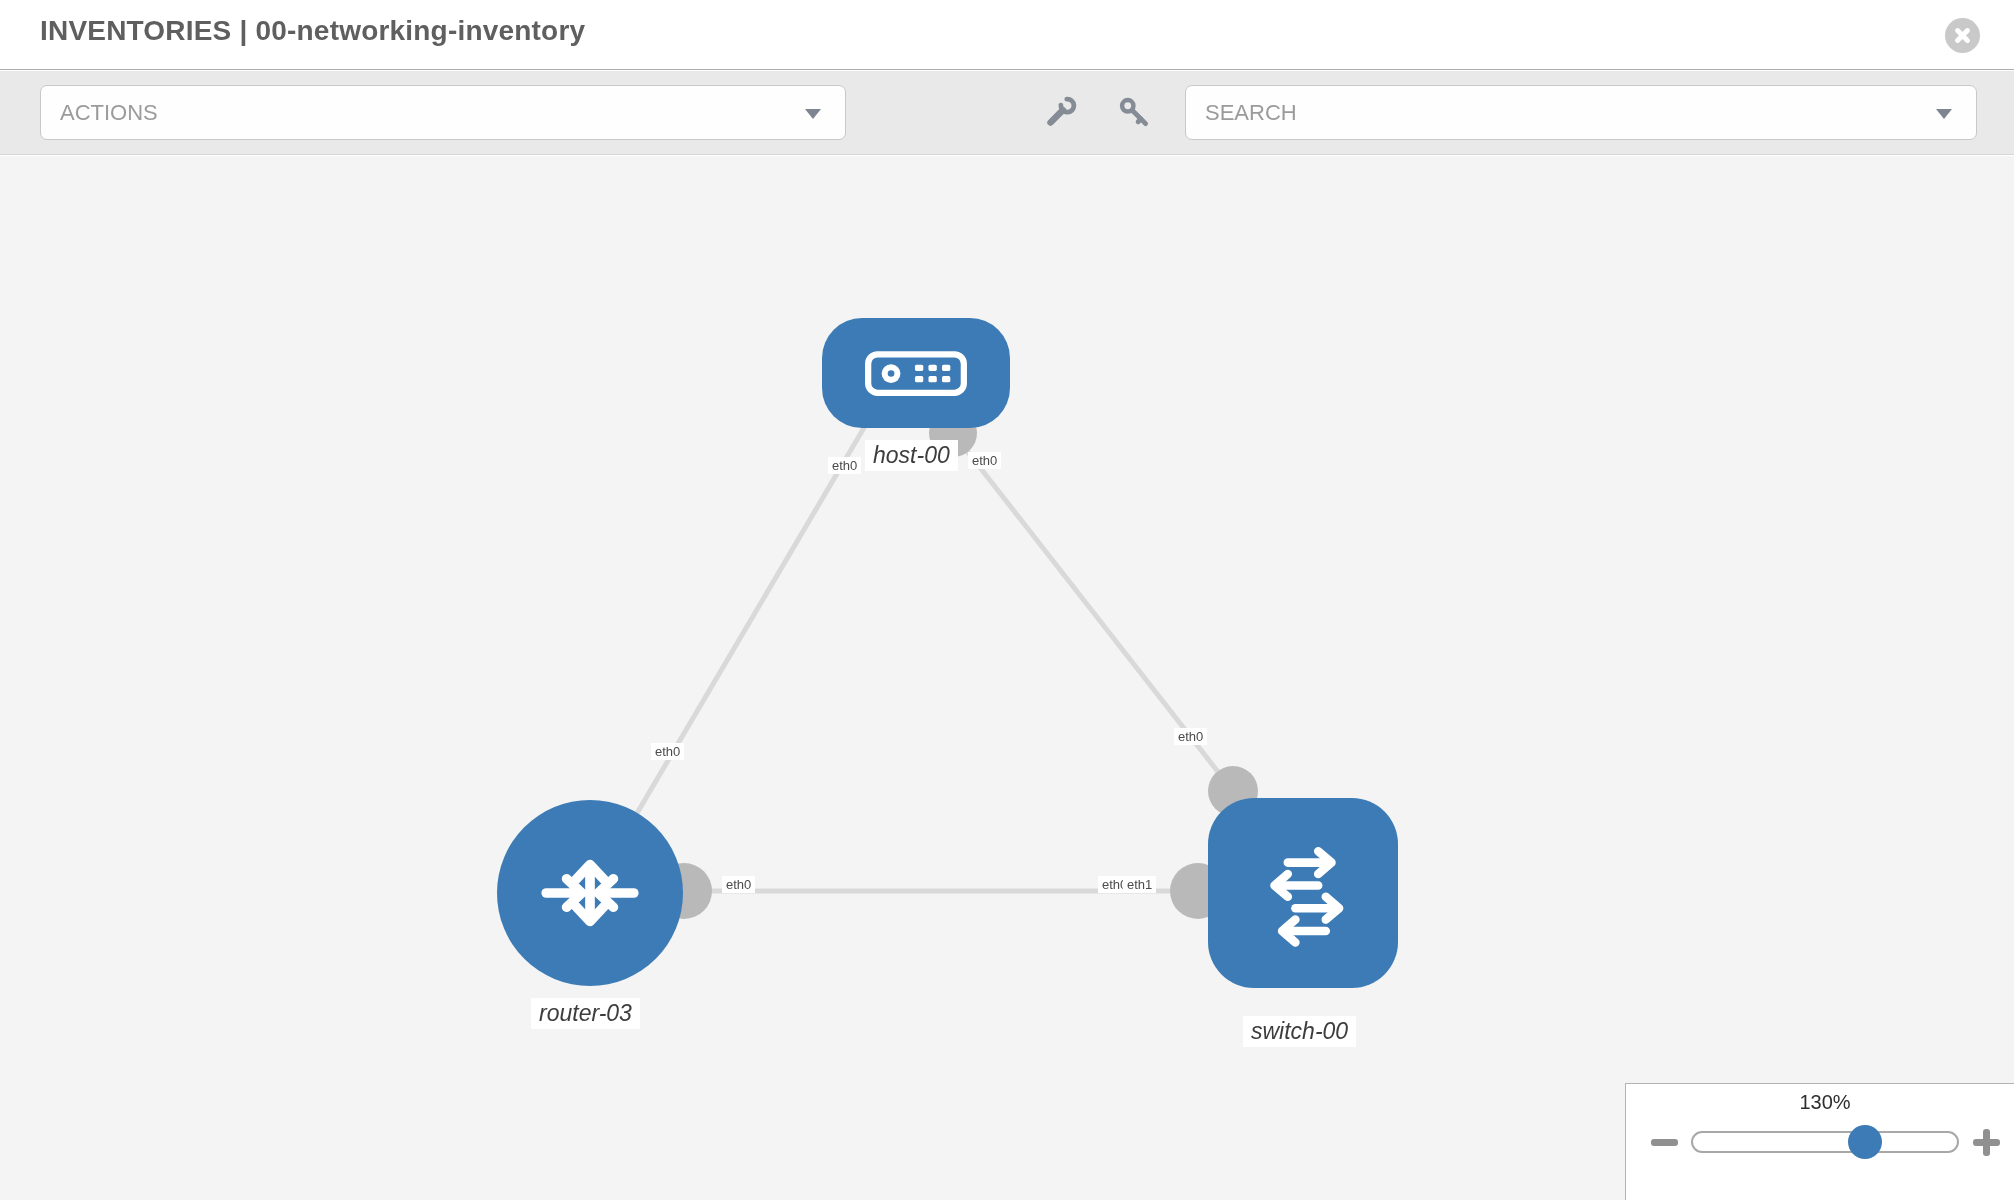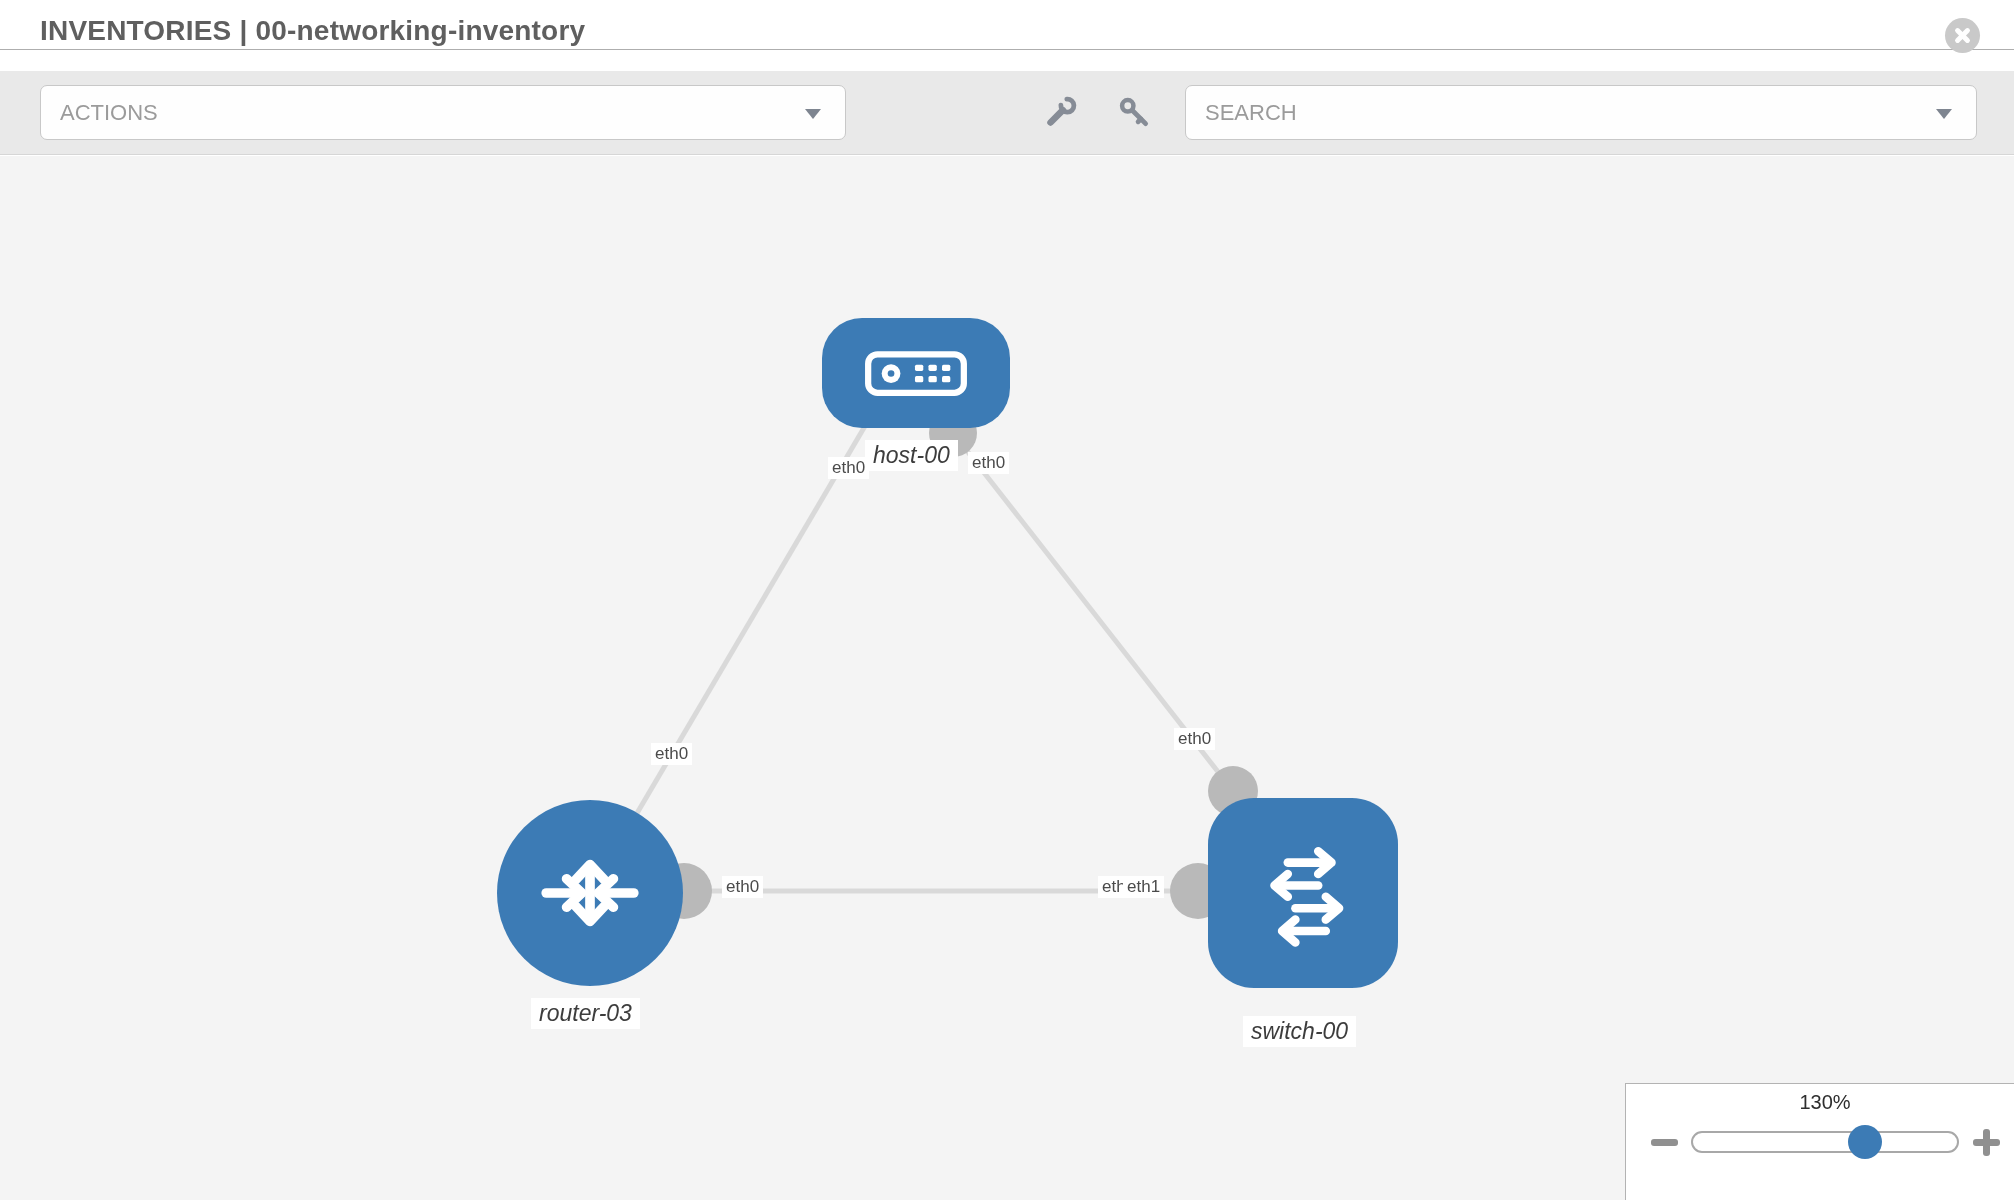--- a/index.html
+++ b/index.html
@@ -3,21 +3,21 @@
 <meta charset="utf-8">
 <style>
   * { box-sizing: border-box; }
   html,body { margin:0; padding:0; }
   body {
     width:2014px; height:1200px; position:relative; overflow:hidden;
     background:#ffffff; font-family:"Liberation Sans", sans-serif;
   }
 
   
-  .hdr { position:absolute; top:0; left:0; width:2014px; height:50px;
+  .hdr { position:absolute; top:0; left:0; width:2014px; height:70px;
          background:#fff; border-bottom:1px solid #aeaeae; z-index:10; }
   .hdr-title { position:absolute; left:40px; top:15px; font-size:28px;
          font-weight:bold; color:#5f5f5f; letter-spacing:.2px; }
   .close-btn { position:absolute; left:1945px; top:18px; width:35px; height:35px;
          border-radius:50%; background:#c9c9c9; cursor:pointer; }
   .close-btn .bar { position:absolute; left:8px; top:15px; width:19px; height:5px;
          background:#fff; border-radius:3px; }
   .close-btn .b1 { transform:rotate(45deg); }
   .close-btn .b2 { transform:rotate(-45deg); }
 
@@ -42,21 +42,21 @@
   .links-svg { position:absolute; left:0; top:0; z-index:1; }
   .connector { position:absolute; border-radius:50%; background:#b9b9b9; z-index:2; }
   .node { position:absolute; background:#3c7bb5; z-index:3; display:flex;
          align-items:center; justify-content:center; cursor:pointer; }
   .node-host { left:822px; top:162px; width:188px; height:110px; border-radius:40px; }
   .node-router { left:497px; top:644px; width:186px; height:186px; border-radius:50%; }
   .node-switch { left:1208px; top:642px; width:190px; height:190px; border-radius:46px; }
   .lbl { position:absolute; background:#fff; color:#4b4b4b; z-index:4;
          white-space:nowrap; }
   .lbl-node { font-size:23px; padding:2px 8px; color:#3d3d3d;font-style:italic; }
-  .lbl-eth { font-size:17px; padding:1px 4px; }
+  .lbl-eth { font-size:13px; padding:1px 4px; }
   .lbl-eth-over { z-index:5; }
 
   
   .zoom-panel { position:absolute; left:1625px; top:927px; width:420px; height:160px;
          background:#fff; border:1px solid #b3b3b3; z-index:6; }
   .zoom-level { position:absolute; left:65px; top:7px; width:268px; text-align:center;
          font-size:20px; color:#2e2e2e; }
   .zoom-minus, .zoom-plus { position:absolute; cursor:pointer; }
   .zoom-minus { left:25px; top:55px; width:27px; height:7px; background:#909090;
          border-radius:3px; }

